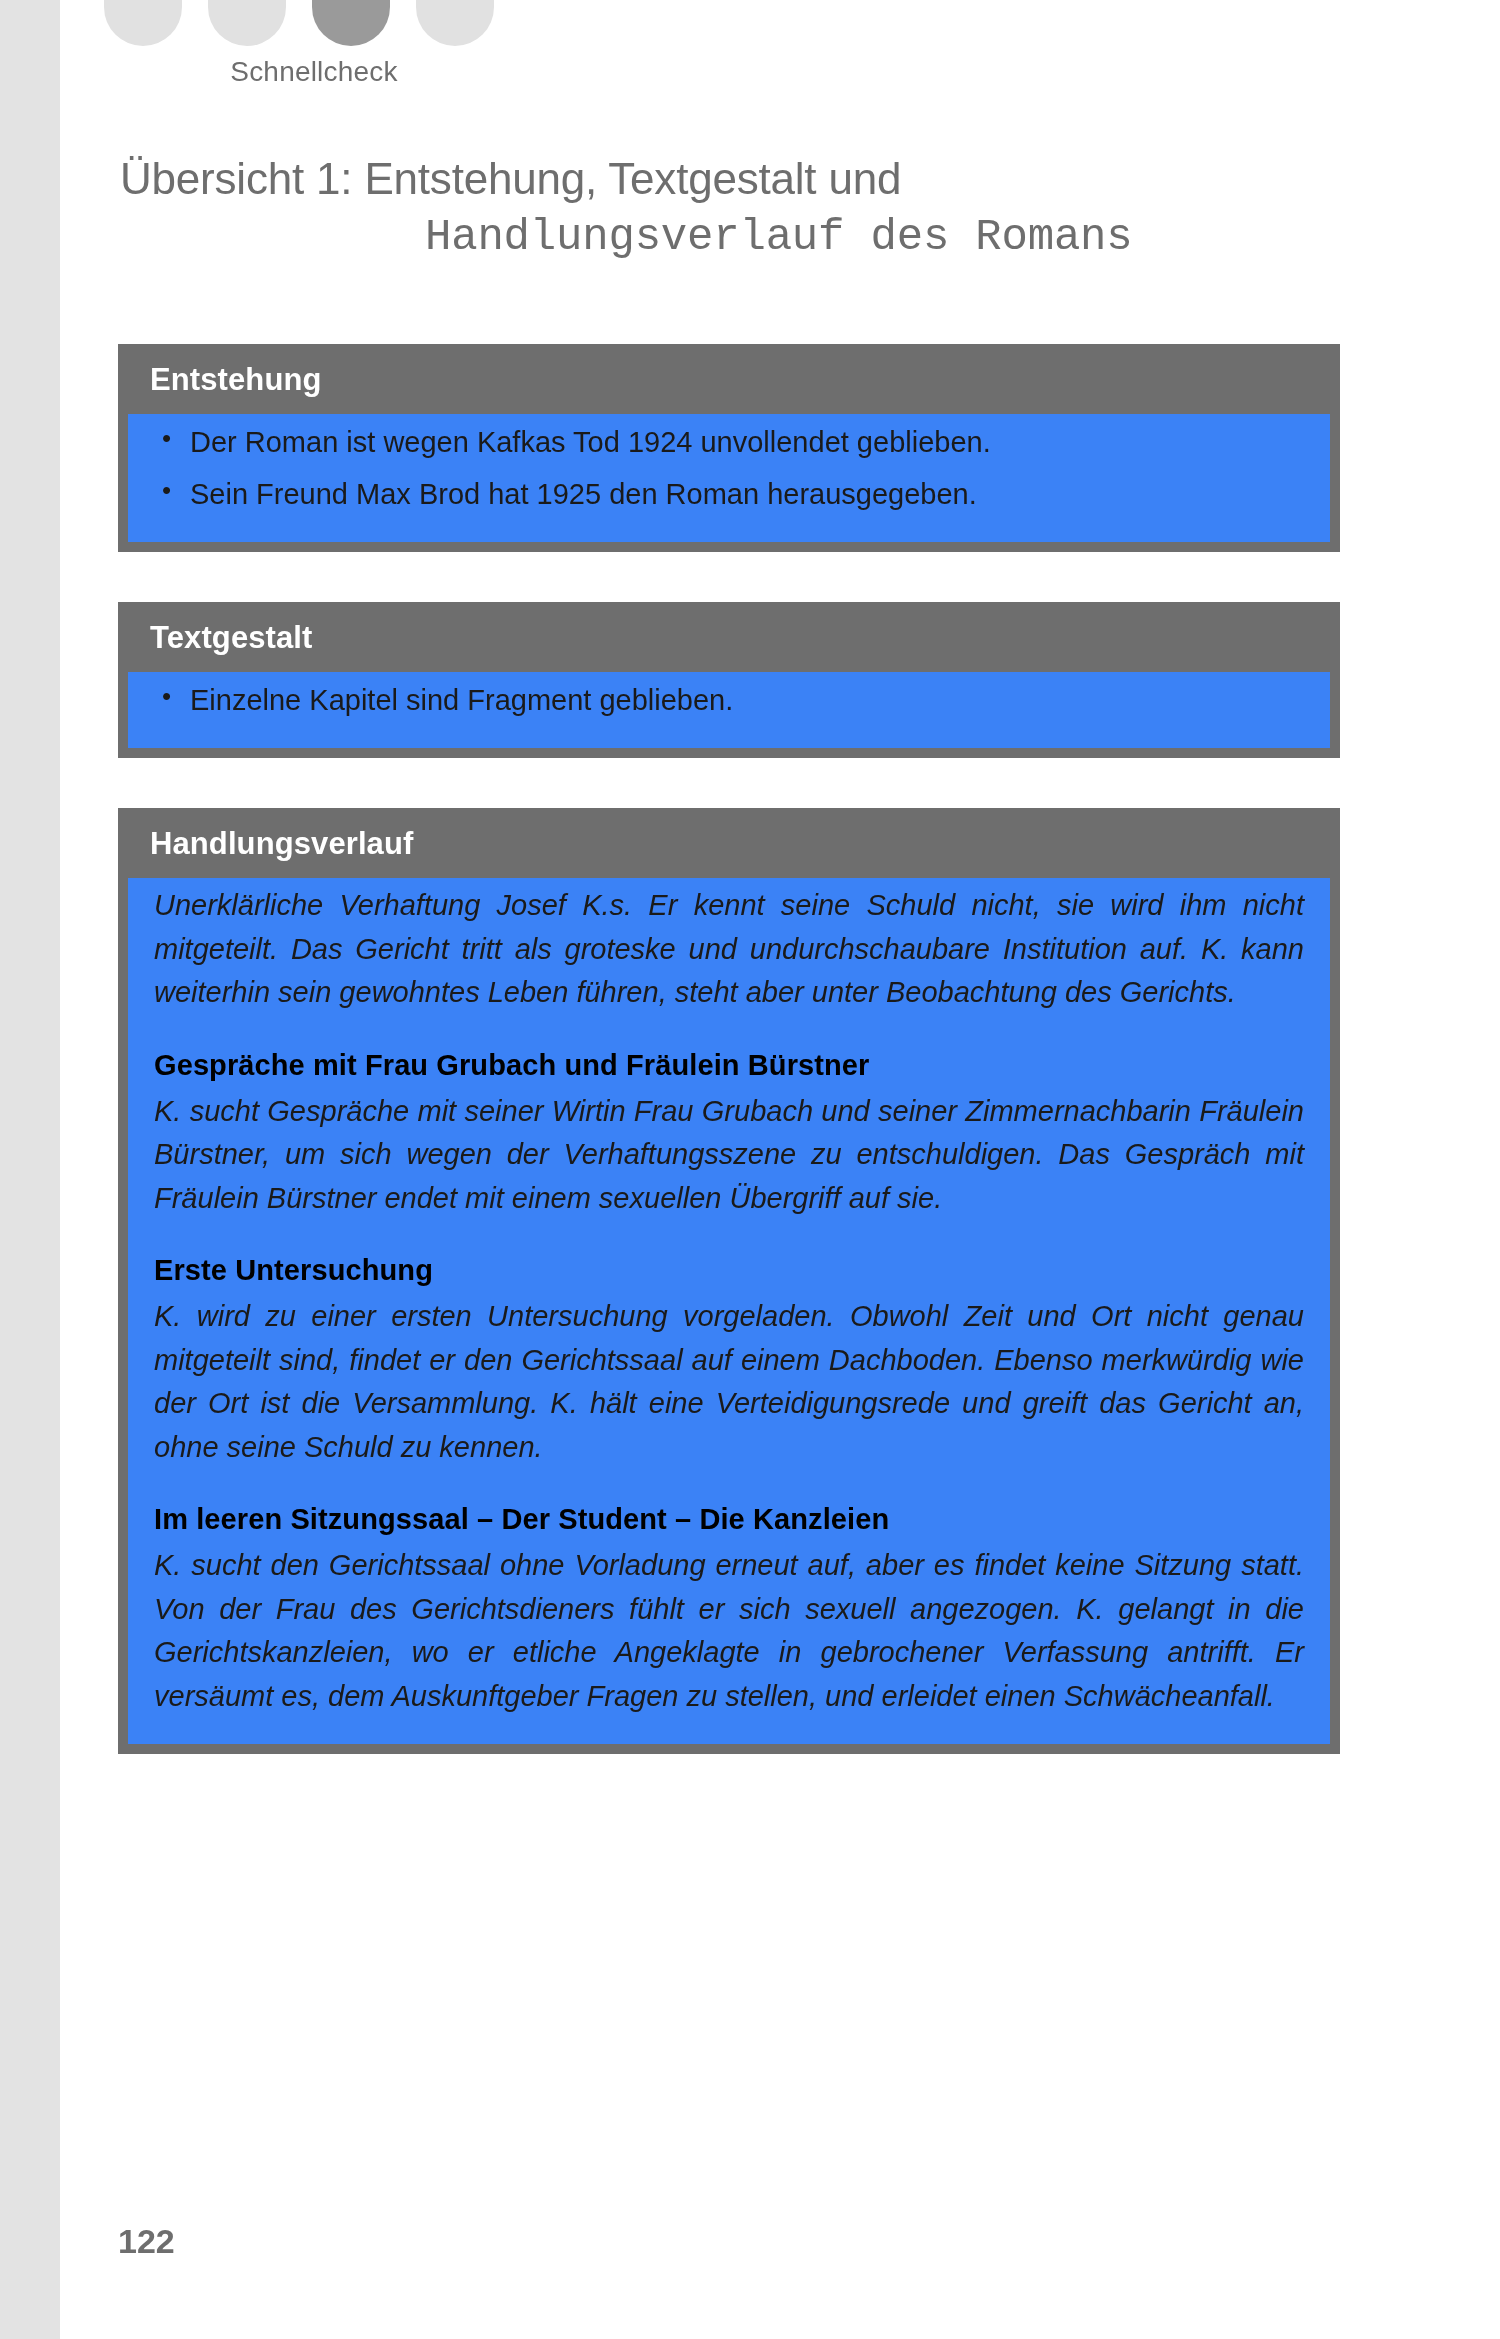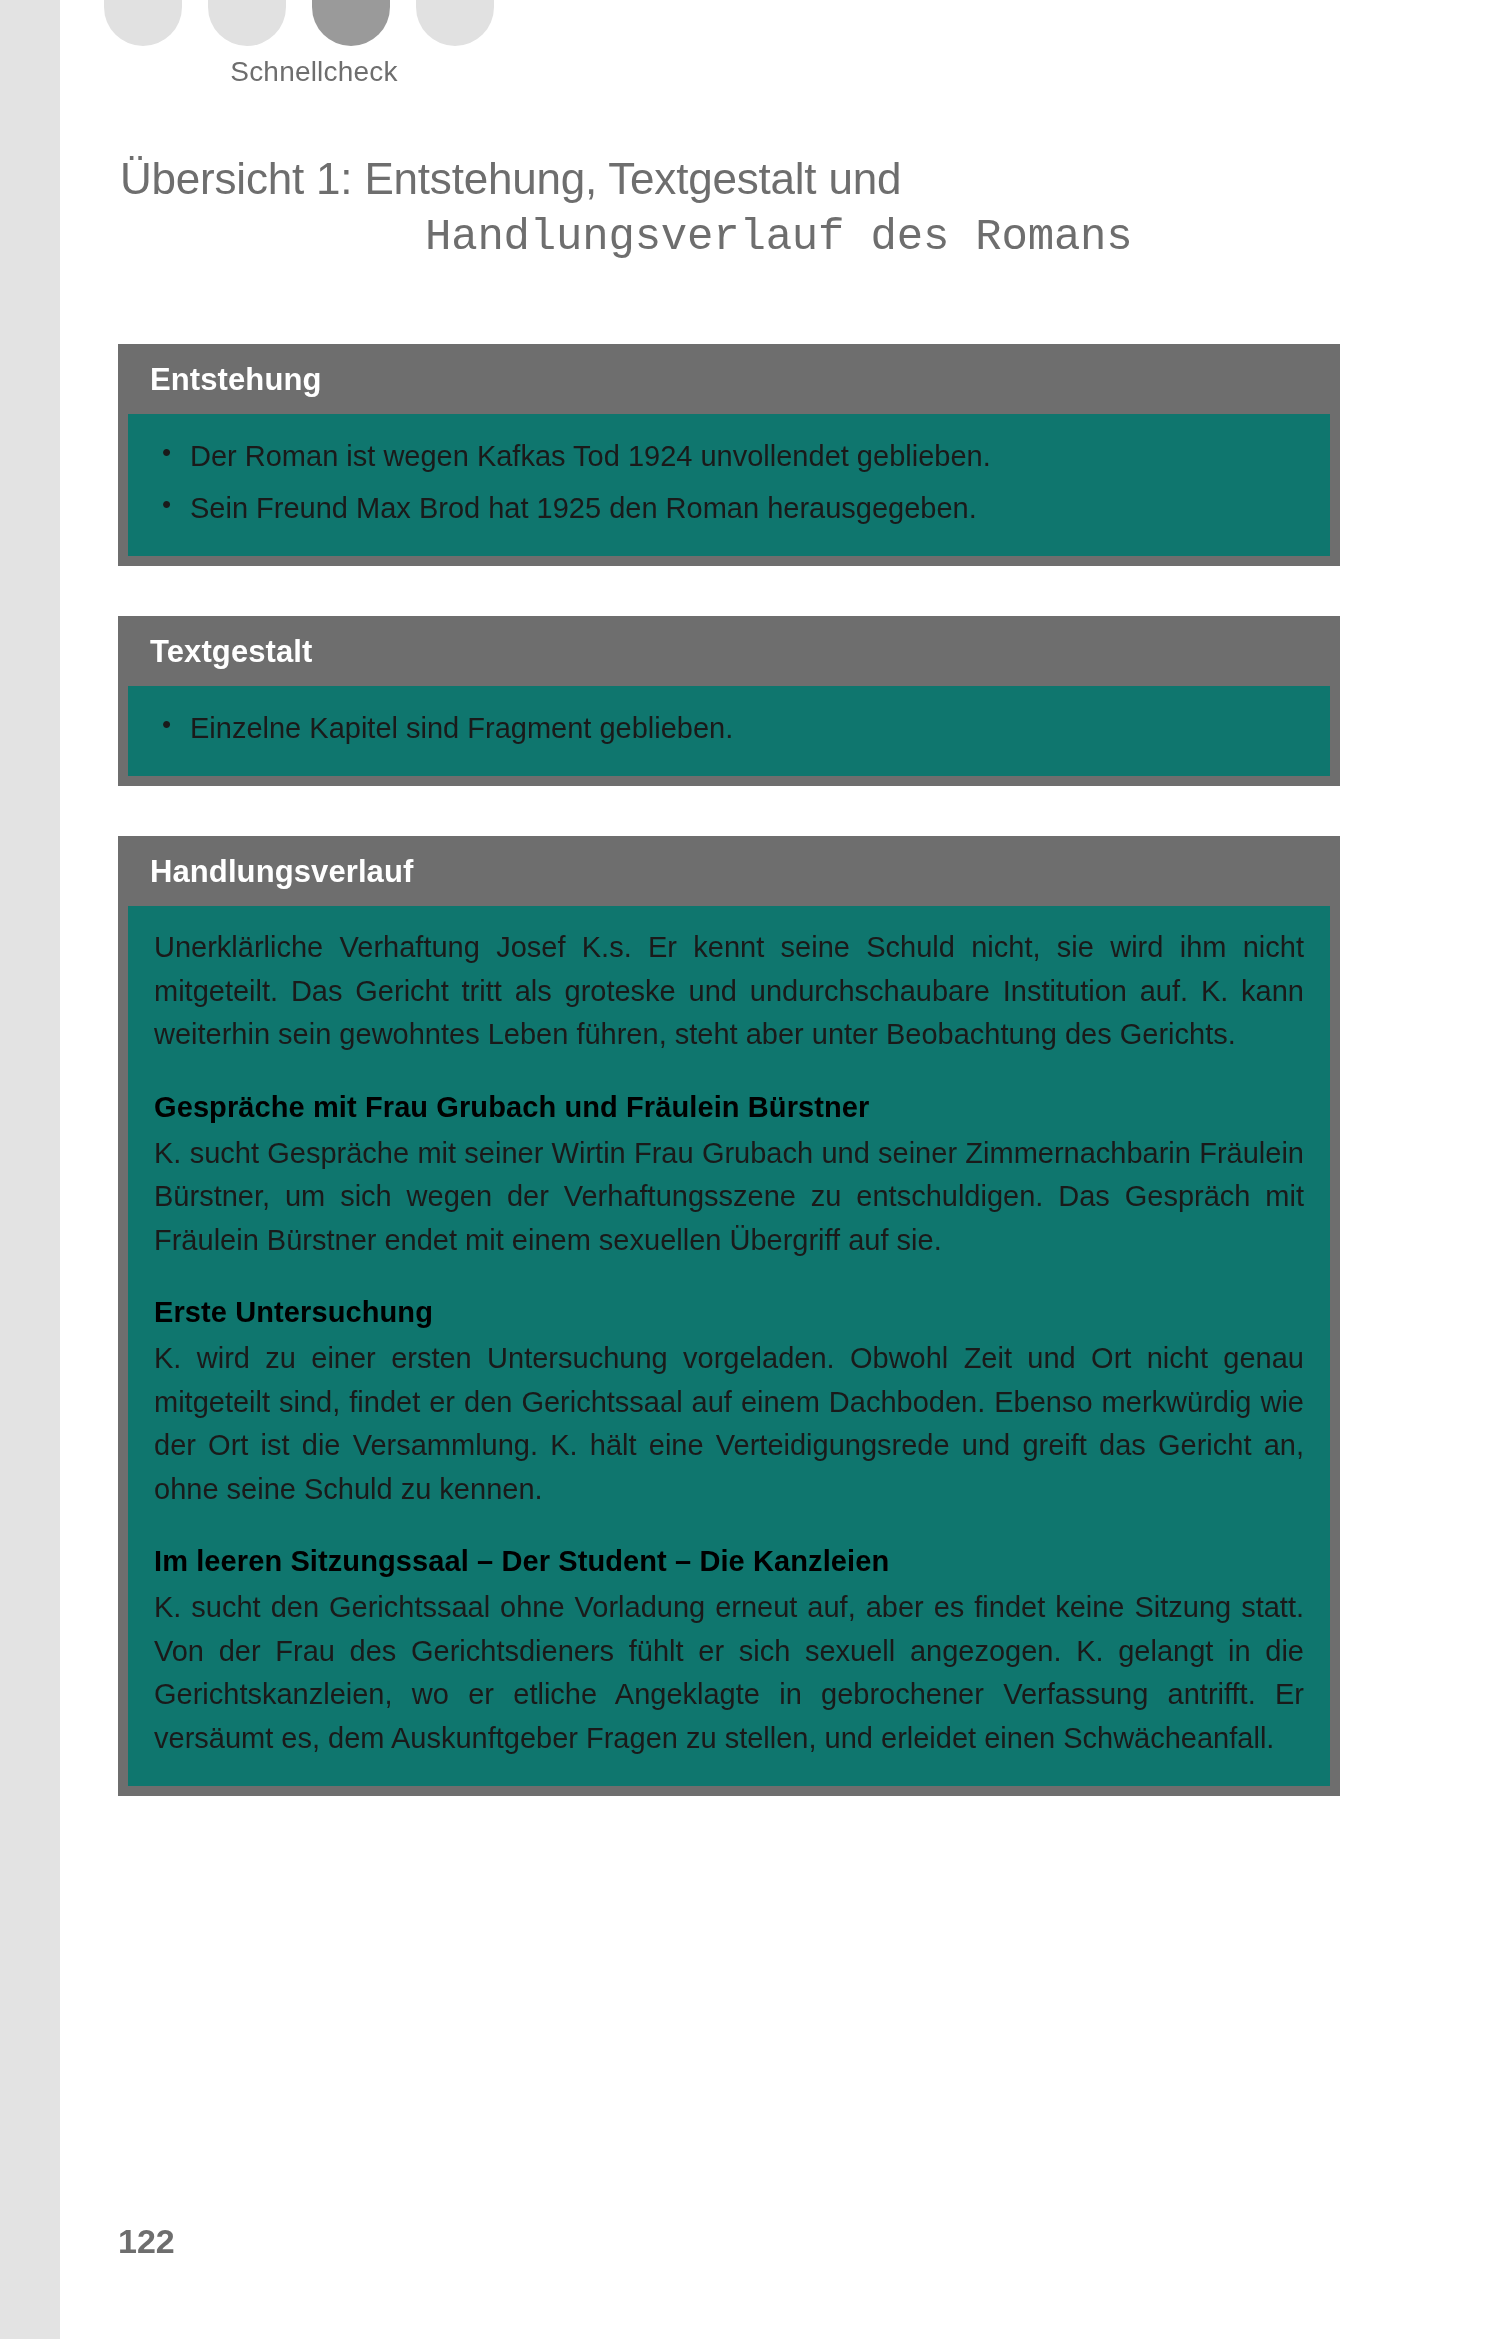--- a/index.html
+++ b/index.html
@@ -86,22 +86,22 @@
     margin-bottom: 50px;
   }
   .section-head {
     color: #ffffff;
     font-size: 31px;
     font-weight: bold;
     padding: 18px 4px 16px 22px;
     letter-spacing: 0.1px;
   }
   .section-body {
-    background: #0f766e;
-    padding: 20px 26px 26px 26px;
+    background: #3b82f6;
+    padding: 6px 26px 26px 26px;
   }
 
   
   ul.bullets {
     list-style: none;
     padding: 0;
     margin: 0;
   }
   ul.bullets li {
     position: relative;
@@ -130,20 +130,21 @@
     color: #000000;
     margin-bottom: 8px;
     letter-spacing: 0.1px;
   }
   .sub-text {
     font-size: 29px;
     line-height: 1.50;
     color: #1a1a1a;
     text-align: justify;
     hyphens: manual;
+    font-style: italic;
   }
 
   
   .page-number {
     position: absolute;
     left: 118px;
     top: 2222px;
     font-size: 34px;
     font-weight: bold;
     color: #6e6e6e;

